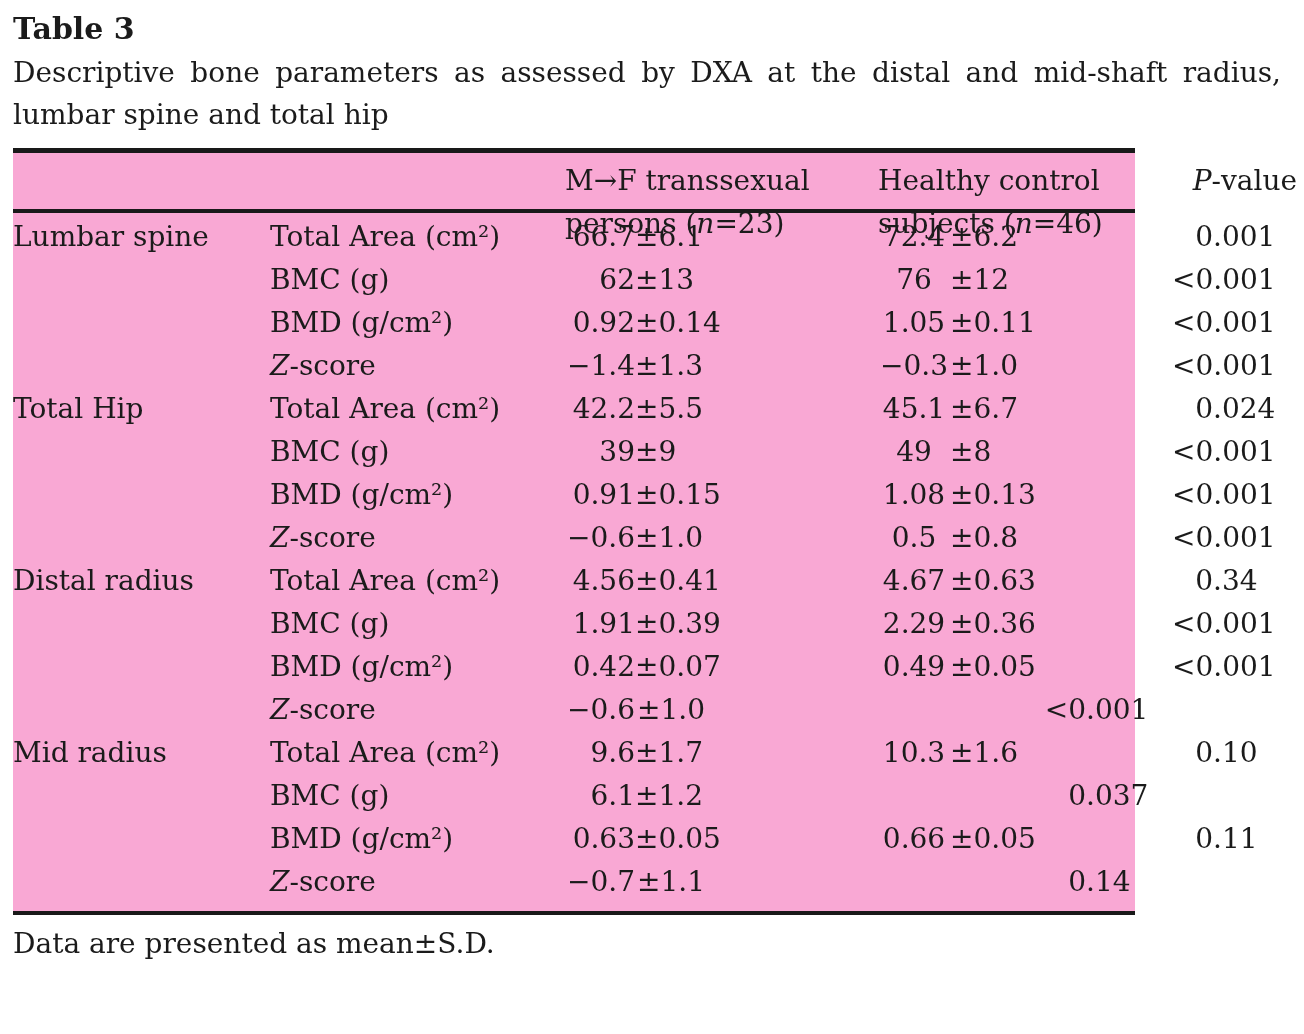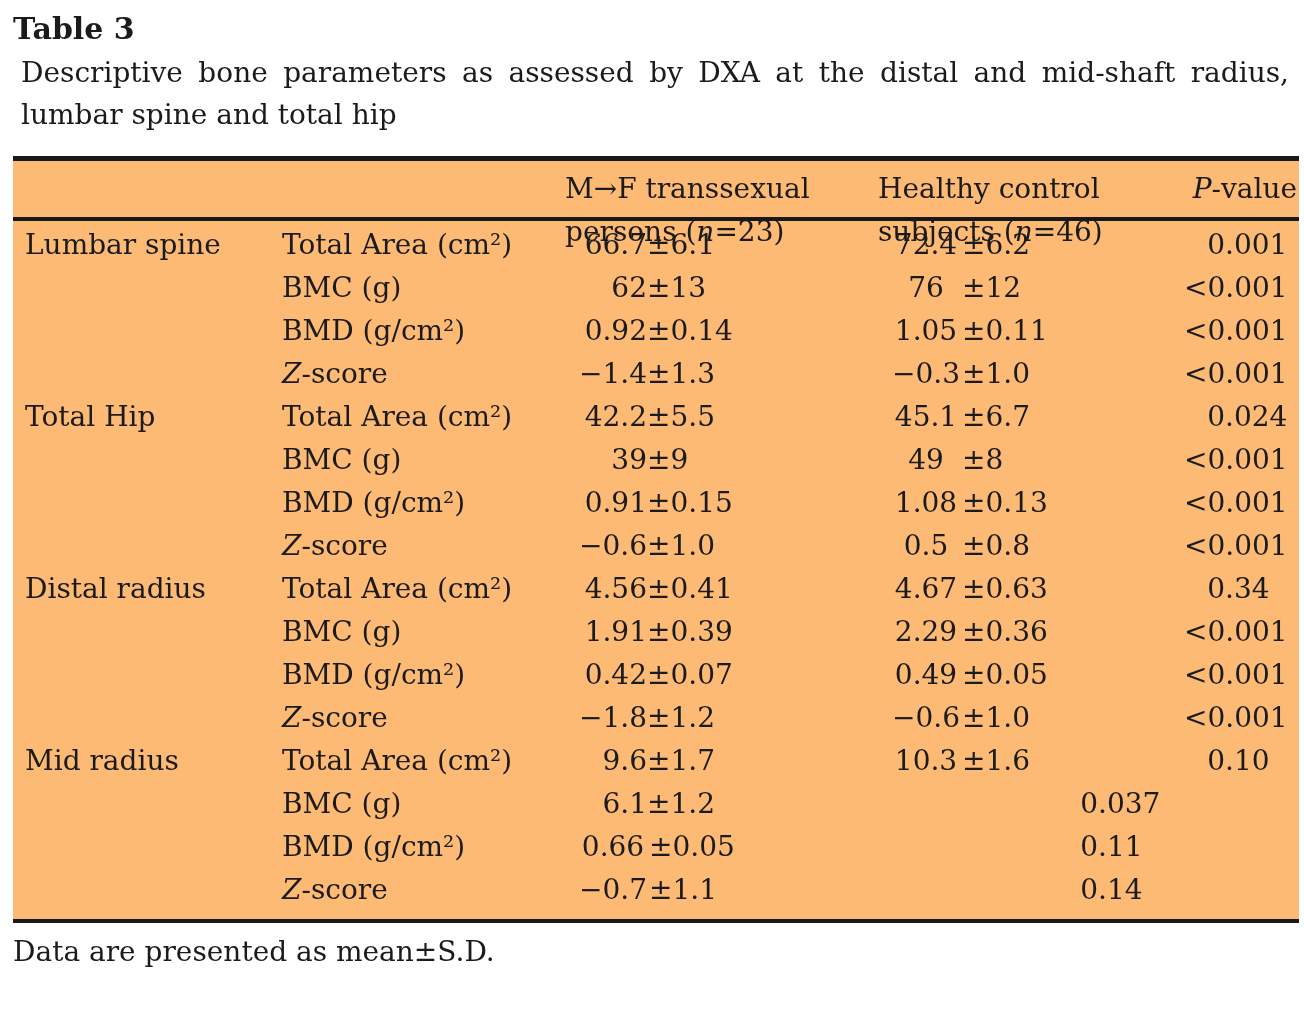--- a/index.html
+++ b/index.html
@@ -5,39 +5,39 @@
   html, body { margin:0; padding:0; }
   body {
     width:1304px; height:1034px; background:#ffffff;
     font-family:"DejaVu Serif", serif; color:#1b1b1b;
     overflow:hidden;
   }
   .page { padding:10px 0 0 13px; }
 
   .title { font-size:30px; font-weight:700; line-height:38px; }
 
-  .caption { width:1268px; font-size:28px; line-height:42px; margin-top:4px;margin-left:8px; }
+  .caption { width:1268px; font-size:28px; line-height:42px; margin-top:4px; }
   .cap-just { text-align:justify; text-align-last:justify; }
 
   .dtable {
-    width:1286px; margin-top:20px;
-    background:#fdba74;
+    width:1122px; margin-top:12px;
+    background:#f9a8d4;
     border-top:5px solid #191919;
     border-bottom:4px solid #191919;
   }
 
   .thead {
     display:grid; grid-template-columns:257px 295px 313px 294px 127px;
     padding:6px 0 7px 0;
     border-bottom:4px solid #191919;
     font-size:28px; line-height:43px;
   }
   .hline { white-space:nowrap; }
 
-  .tbody { padding:2px 0 8px 12px; }
+  .tbody { padding:2px 0 8px 0; }
   .tr { display:grid; grid-template-columns:257px 295px 313px 294px 127px; }
   .td { height:43px; line-height:43px; font-size:28px; white-space:nowrap; }
 
   .it { font-style:italic; }
 
   .a3 { display:inline-block; width:70px; text-align:right; }
   .a4 { display:inline-block; width:72px; text-align:center; }
 
   .pval { text-align:right; padding-right:22px; }
   .pb  { display:inline-block; width:64px; text-align:left; }
@@ -159,21 +159,20 @@
         <div class="td"></div>
         <div class="td"><span class="it"></span><span>BMD (g/cm²)</span></div>
         <div class="td"><span class="a3">0.42</span><span>±0.07</span></div>
         <div class="td"><span class="a4">0.49</span><span>±0.05</span></div>
         <div class="td pval"><span>&lt;0</span><span class="pb">.001</span></div>
       </div>
 
       <div class="tr">
         <div class="td"></div>
         <div class="td"><span class="it">Z</span><span>-score</span></div>
-        <div class="td"><span class="a3">−1.8</span><span>±1.2</span></div>
         <div class="td"><span class="a4">−0.6</span><span>±1.0</span></div>
         <div class="td pval"><span>&lt;0</span><span class="pb">.001</span></div>
       </div>
 
       <div class="tr">
         <div class="td">Mid radius</div>
         <div class="td"><span class="it"></span><span>Total Area (cm²)</span></div>
         <div class="td"><span class="a3">9.6</span><span>±1.7</span></div>
         <div class="td"><span class="a4">10.3</span><span>±1.6</span></div>
         <div class="td pval"><span>0</span><span class="pb">.10</span></div>
@@ -182,20 +181,21 @@
       <div class="tr">
         <div class="td"></div>
         <div class="td"><span class="it"></span><span>BMC (g)</span></div>
         <div class="td"><span class="a3">6.1</span><span>±1.2</span></div>
         <div class="td pval"><span>0</span><span class="pb">.037</span></div>
       </div>
 
       <div class="tr">
         <div class="td"></div>
         <div class="td"><span class="it"></span><span>BMD (g/cm²)</span></div>
+        <div class="td"><span class="a3">0.63</span><span>±0.05</span></div>
         <div class="td"><span class="a4">0.66</span><span>±0.05</span></div>
         <div class="td pval"><span>0</span><span class="pb">.11</span></div>
       </div>
 
       <div class="tr">
         <div class="td"></div>
         <div class="td"><span class="it">Z</span><span>-score</span></div>
         <div class="td"><span class="a4">−0.7</span><span>±1.1</span></div>
         <div class="td pval"><span>0</span><span class="pb">.14</span></div>
       </div>

